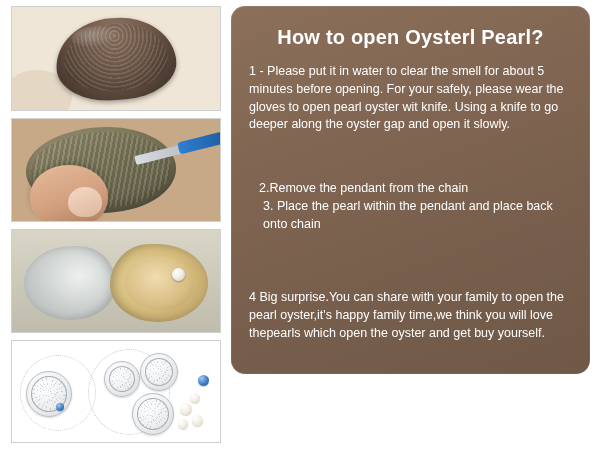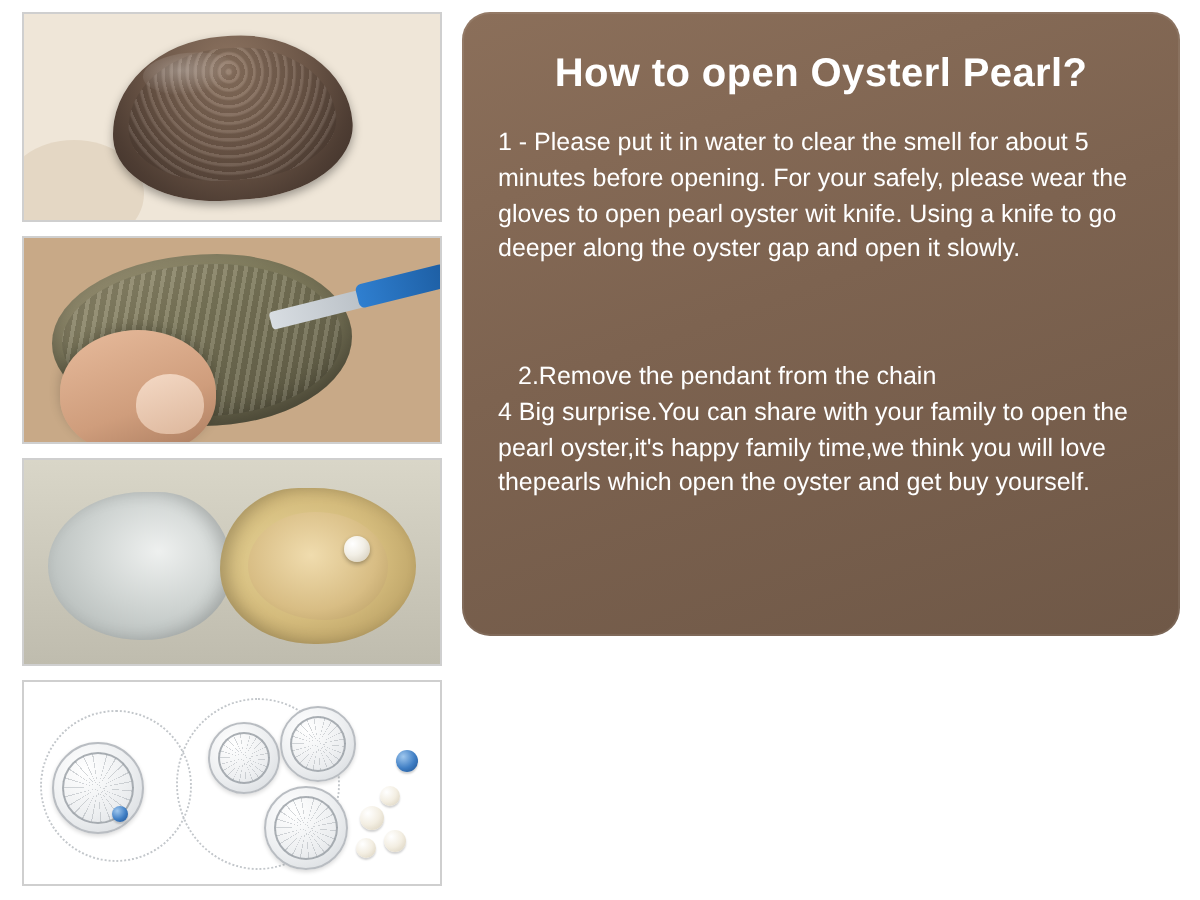--- a/index.html
+++ b/index.html
@@ -223,21 +223,21 @@
   .bead.blue {
     background: radial-gradient(circle at 33% 30%, #9fc7ee 0%, #3f7ec4 55%, #1e4f8c 100%);
   }
 
   
   .panel {
     position: absolute;
     left: 231px;
     top: 6px;
     width: 359px;
-    height: 312px;
+    height: 368px;
     background: linear-gradient(160deg, #8b6f5a 0%, #7d6350 45%, #6f5847 100%);
     border-radius: 14px;
     box-sizing: border-box;
     padding: 14px 18px 10px 18px;
     box-shadow: inset 0 0 0 1px rgba(255,255,255,0.08);
   }
   .panel-title {
     color: #ffffff;
     font-size: 20px;
     font-weight: bold;
@@ -299,16 +299,17 @@
       <div class="bead blue" style="left:186px; top:34px; width:11px; height:11px;"></div>
       <div class="bead blue" style="left:44px; top:62px; width:8px; height:8px;"></div>
     </div>
 
   </div>
 
   <div class="panel">
     <div class="panel-title">How to open Oysterl Pearl?</div>
     <p class="step s1">1 - Please put it in water to clear the smell for about 5 minutes before opening. For your safely, please wear the gloves to open pearl oyster wit knife. Using a knife to go deeper along the oyster gap and open it slowly.</p>
     <p class="step s2">2.Remove the pendant from the chain</p>
+    <p class="step s3">3. Place the pearl within the pendant and place back onto chain</p>
     <p class="step s4">4  Big surprise.You can share with your family to open the pearl oyster,it's happy family time,we think you will love thepearls which open the oyster and get buy yourself.</p>
   </div>
 
 </div>
 
 </body></html>

